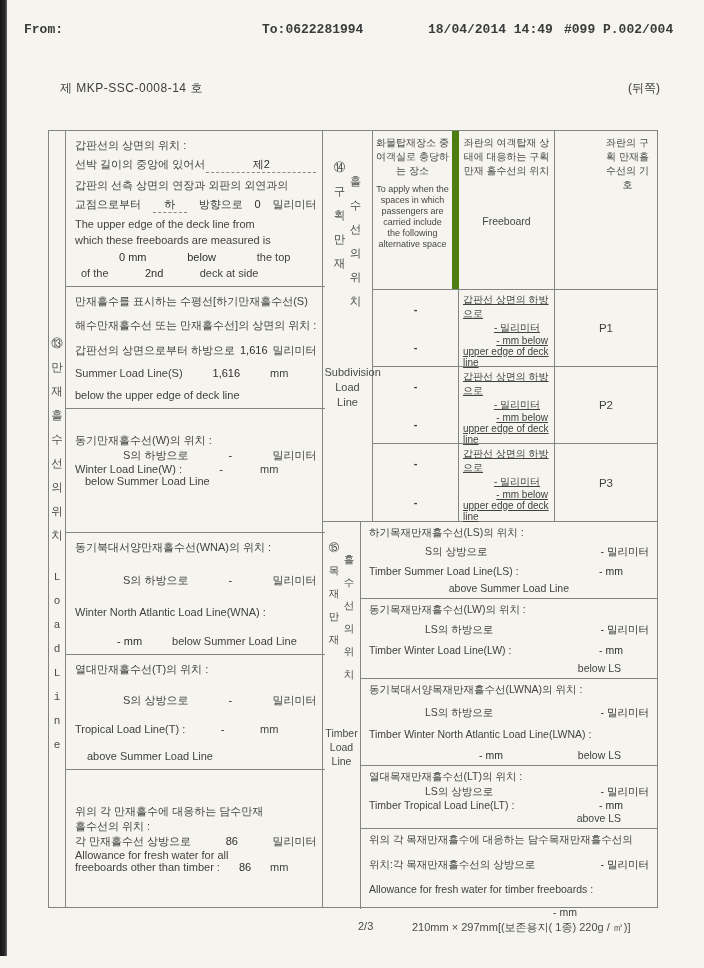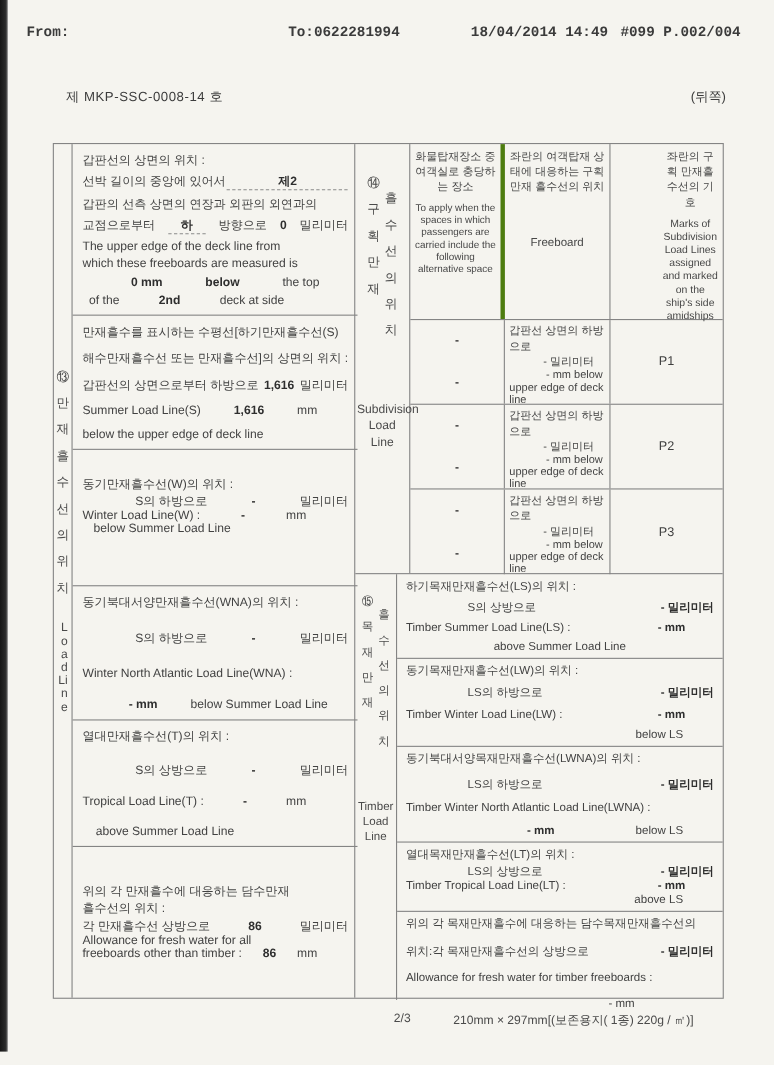--- a/index.html
+++ b/index.html
@@ -30,62 +30,62 @@
   .doc-side { left:628px; }
 
   
   .tbl { position:absolute; left:48px; top:130px; width:610px; height:778px;
     border:1px solid #848484; display:flex; font-size:11px; background:transparent; }
   .lg { width:274px; display:flex; border-right:1px solid #848484; }
   .rg { flex:1; display:flex; flex-direction:column; }
 
   
   .vs { word-break:break-all; text-align:center; width:16px; line-height:24px; font-size:11.5px; color:#4a4a4a; }
-  .vs-en { word-break:break-all; text-align:right; width:9px; line-height:12px; font-size:11px; color:#4a4a4a; }
+  .vs-en { word-break:break-all; text-align:center; width:9px; line-height:24px; font-size:11px; color:#4a4a4a;font-family:Liberation Mono, monospace; }
   .vpair { display:flex; justify-content:center; }
 
   .lg-label { width:38px; display:flex; flex-direction:column; align-items:center;
     border-right:1px solid #848484; padding-top:200px; }
   .lg-label .vs-en { margin-top:18px; }
   .lg-content { flex:1; display:flex; flex-direction:column; }
 
   .cell { display:flex; flex-direction:column; overflow:hidden; padding:7px 9px; }
   .bb { border-bottom:1px solid #848484; }
 
   .ln { display:flex; align-items:baseline; white-space:nowrap; }
   .sp { justify-content:space-between; }
-  .v  { font-weight:bold; color:#2e2e2e; }
+  .v  { font-weight:normal; color:#2e2e2e; }
   .du { border-bottom:1px dashed #8a8a8a; text-align:center; }
 
   
   .hdr-cell  { height:160px; justify-content:space-between; }
   .s-cell    { height:125px; justify-content:space-between; }
   .w-cell    { height:110px; justify-content:flex-start;margin-top:17px; }
   .wna-cell  { height:125px; justify-content:space-between; }
   .t-cell    { height:118px; justify-content:space-between; }
   .fw-cell   { height:140px; justify-content:center; }
   .tight { line-height:15px; white-space:normal; }
 
   
   .rg-top { height:391px; display:flex; border-bottom:1px solid #848484; }
   .rt-label { width:50px; border-right:1px solid #848484; display:flex; flex-direction:column; align-items:center; padding-top:24px; }
   .rt-label .sec-en { margin-top:52px; font-size:11px; text-align:center; line-height:15px; color:#4a4a4a; white-space:normal; width:46px; }
   .rt-cols { flex:1; display:flex; flex-direction:column; }
   .rt-hdr { height:160px; display:flex; border-bottom:1px solid #848484; }
-  .h-space { width:86px; border-right:4px solid #4d7c0f; padding:5px 3px; text-align:center; }
+  .h-space { width:86px; border-right:7px solid #4d7c0f; padding:5px 3px; text-align:center; }
   .h-fb    { width:96px; border-right:1px solid #848484; padding:5px 3px; text-align:center; display:flex; flex-direction:column; }
   .h-marks { flex:1; padding:5px 4px; text-align:center;margin-left:43px; }
   .hk { font-size:10px; line-height:14px; color:#474747; white-space:normal; }
   .he { font-size:9px;  line-height:11px; color:#474747; white-space:normal; margin-top:6px; }
   .h-fb .he { margin-top:38px; font-size:10.5px; }
   .p-row { height:77px; display:flex; border-bottom:1px solid #848484; }
   .p-row:last-child { border-bottom:none; }
   .c-space { width:86px; border-right:1px solid #848484; display:flex; flex-direction:column;
     justify-content:space-around; align-items:center; font-weight:bold; color:#3a3a3a; }
-  .c-fb { width:96px; border-right:1px solid #848484; padding:3px 4px; display:flex; flex-direction:column; justify-content:space-between; font-size:10px; }
+  .c-fb { width:96px; border-right:1px solid #848484; padding:3px 4px; display:flex; flex-direction:column; justify-content:space-between; font-size:10px;text-decoration:underline; }
   .c-fb .fk { text-align:left; }
   .c-fb .fv1 { text-align:right; padding-right:10px; }
   .c-fb .fv2 { text-align:right; padding-right:2px; }
   .c-fb .fe { text-align:left; }
   .c-mark { flex:1; display:flex; align-items:center; justify-content:center; font-size:11.5px; color:#3f3f3f; }
 
   
   .rg-bottom { flex:1; display:flex; }
   .tb-label { width:38px; border-right:1px solid #848484; display:flex; flex-direction:column; align-items:center; padding-top:14px; }
   .tb-label .vs { width:15px; font-size:10.5px; line-height:23px; }
@@ -293,21 +293,20 @@
           <div class="h-space">
             <div class="hk">화물탑재장소 중 여객실로 충당하는 장소</div>
             <div class="he">To apply when the spaces in which passengers are carried include the following alternative space</div>
           </div>
           <div class="h-fb">
             <div class="hk">좌란의 여객탑재 상태에 대응하는 구획만재 흘수선의 위치</div>
             <div class="he">Freeboard</div>
           </div>
           <div class="h-marks">
             <div class="hk">좌란의 구획 만재흘수선의 기호</div>
-            <div class="he" style="font-size:9.5px;line-height:12px">Marks of Subdivision Load Lines assigned and marked on the ship's side amidships</div>
           </div>
         </div>
 
         <div class="p-row">
           <div class="c-space">
               <span>-</span>
               <span>-</span>
             </div>
           <div class="c-fb">
             <div class="fk">갑판선 상면의 하방으로</div>

